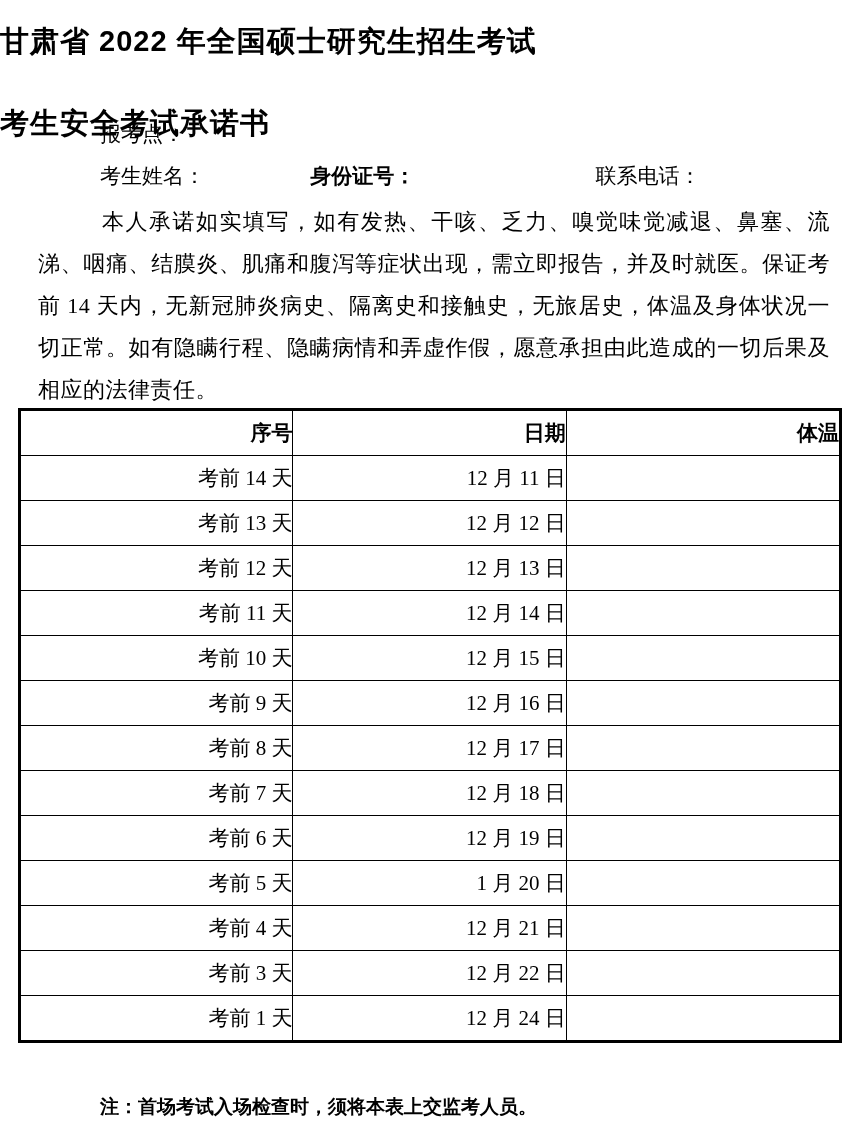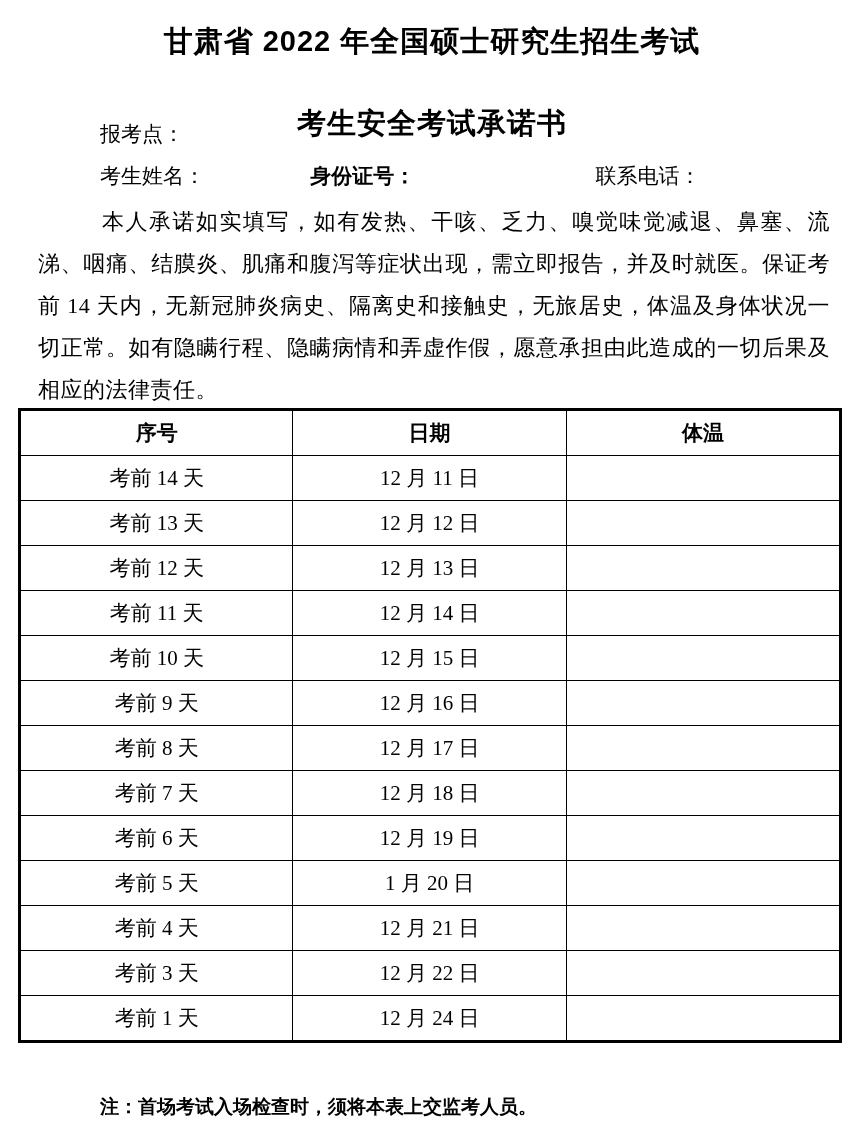--- a/index.html
+++ b/index.html
@@ -17,21 +17,21 @@
   }
   .page {
     position: absolute;
     inset: 0;
     background: #ffffff;
   }
   .title {
     position: absolute;
     left: 0;
     right: 0;
-    text-align: center;
+    text-align: left;
     font-family: "Liberation Sans", "DejaVu Sans", sans-serif;
     font-weight: bold;
     font-size: 29px;
     letter-spacing: 1px;
     white-space: nowrap;
   }
   .title-line1 { top: 22px; }
   .title-line2 { top: 72px; margin-top: 32px; }
 
   .field-row1 {
@@ -70,21 +70,21 @@
     left: 18px;
     width: 824px;
     border-collapse: collapse;
     table-layout: fixed;
     border: 3px solid #000000;
   }
   table.temp-table th,
   table.temp-table td {
     border: 1px solid #000000;
     height: 44px;
-    text-align: center;
+    text-align: right;
     vertical-align: middle;
     padding: 0;
   }
   table.temp-table th {
     font-family: "Liberation Sans", "DejaVu Sans", sans-serif;
     font-weight: bold;
     font-size: 21px;
   }
   table.temp-table td {
     font-size: 21px;

